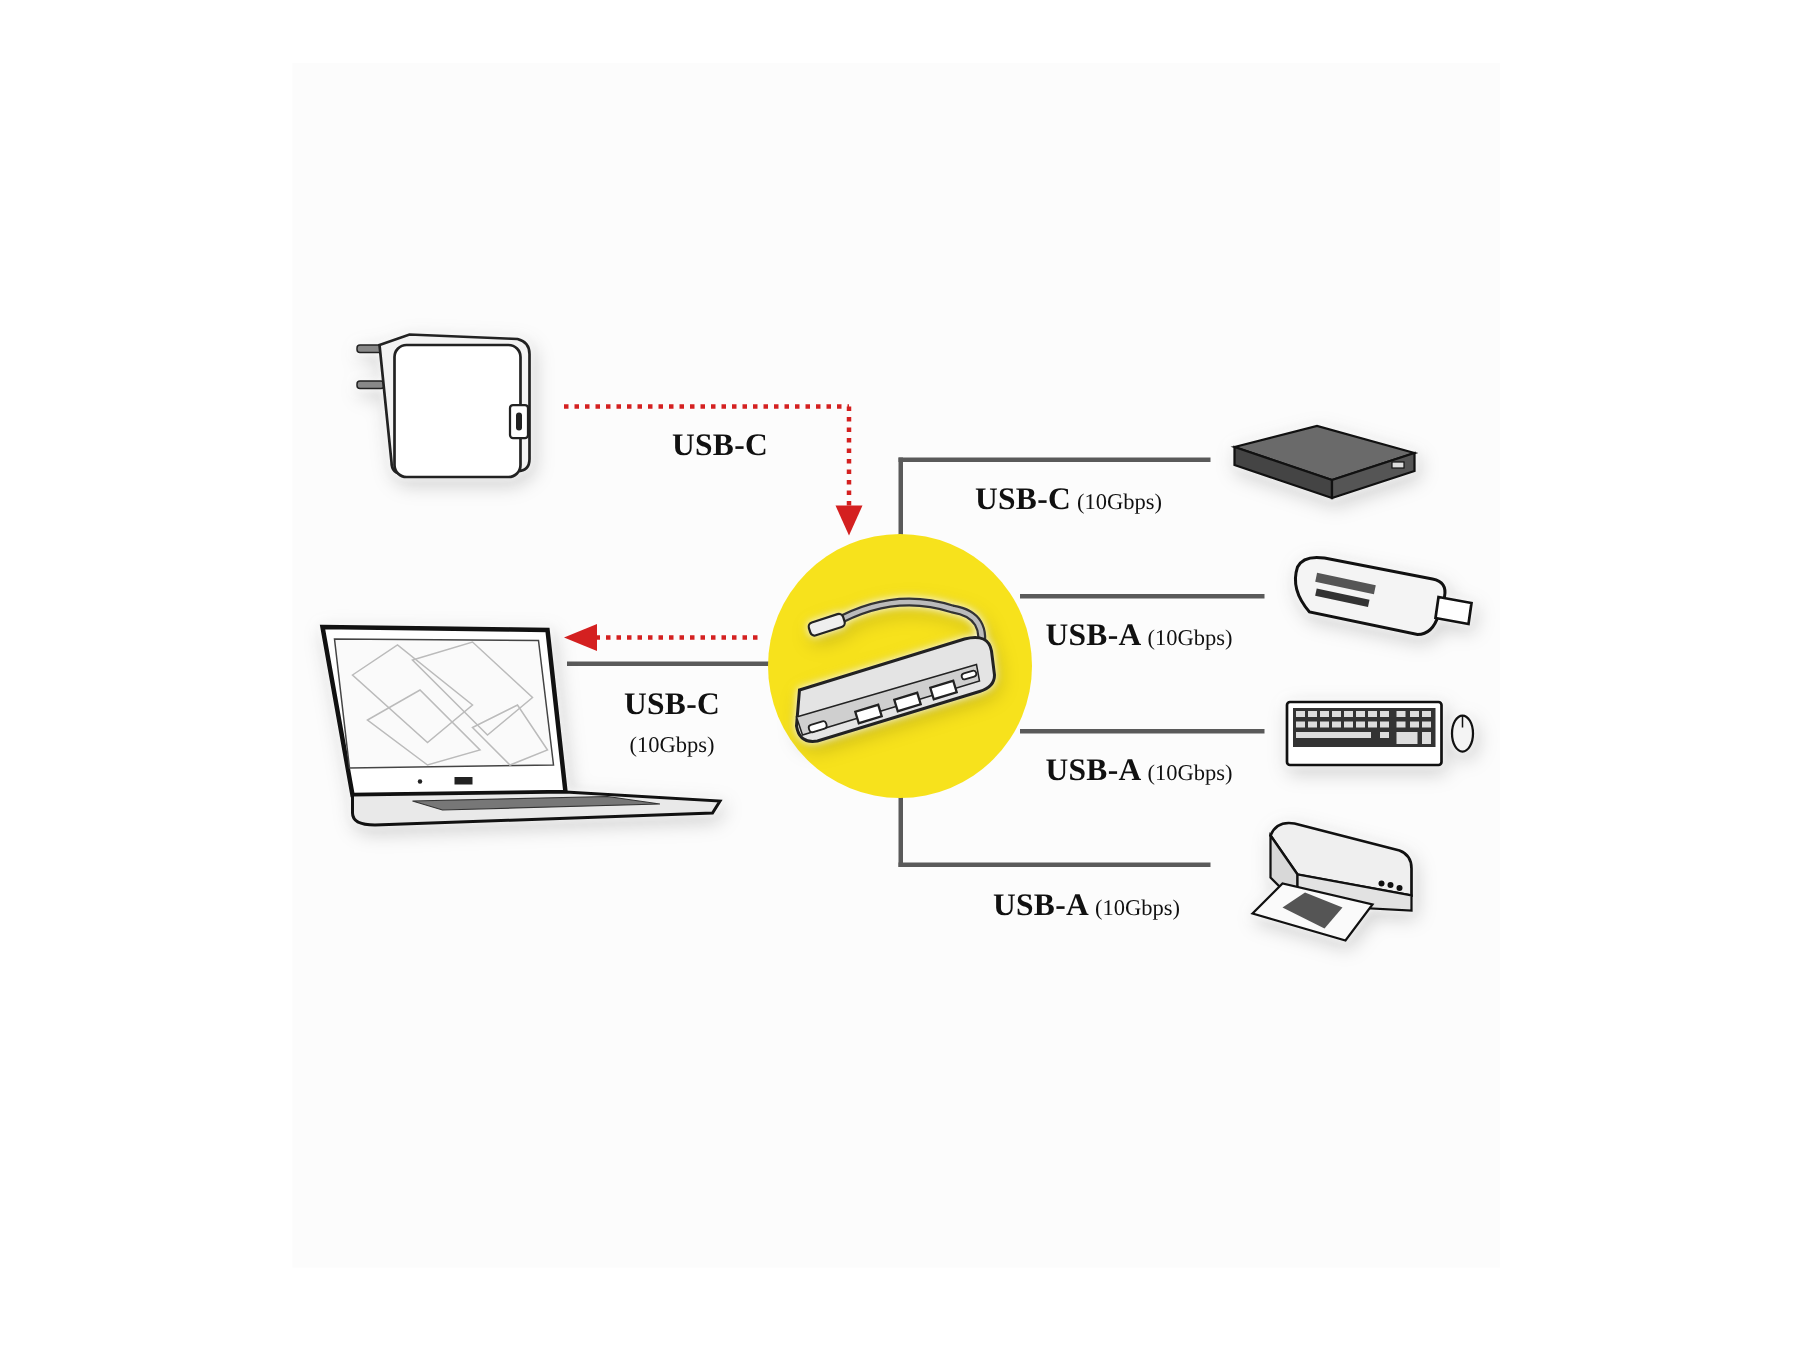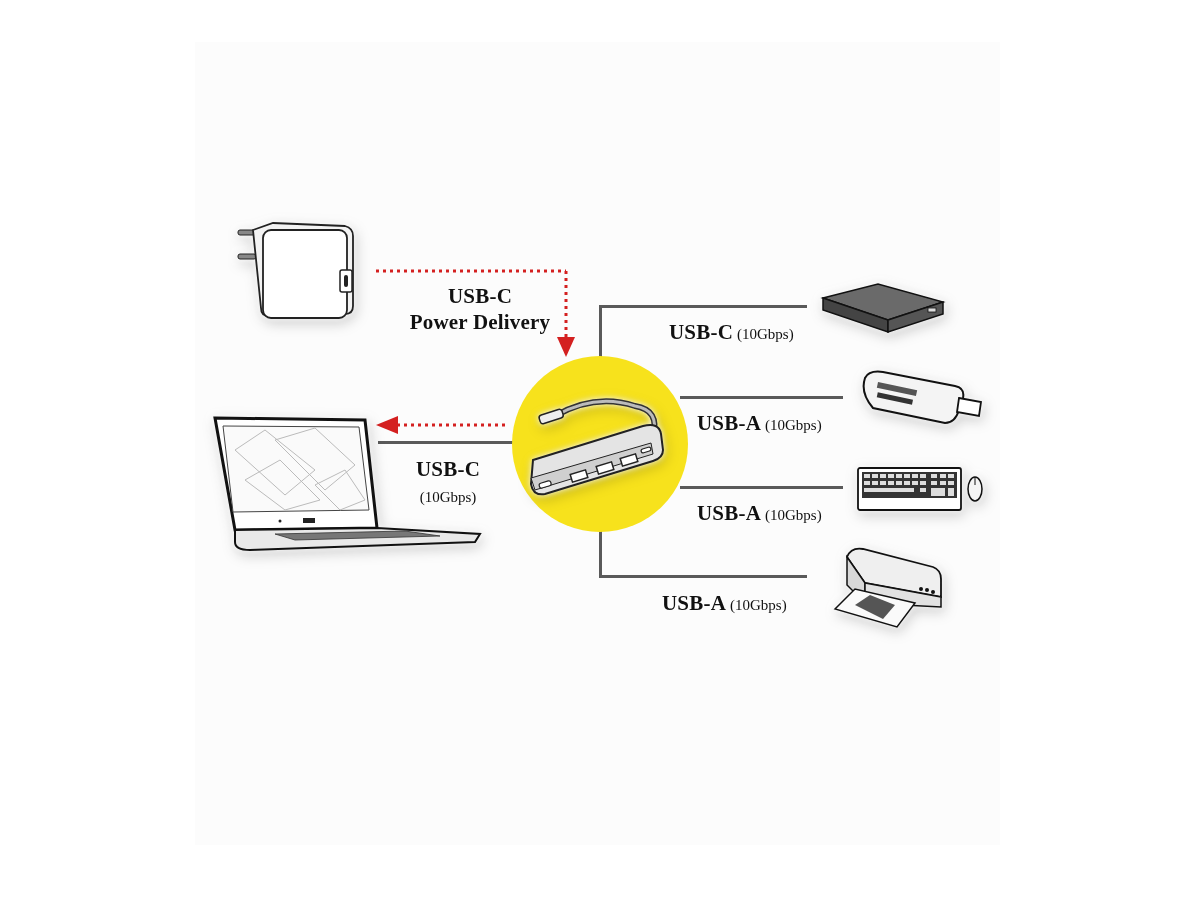--- a/index.html
+++ b/index.html
@@ -63,21 +63,20 @@
   <rect x="5" y="10" width="18" height="5" rx="2" fill="#888" stroke="#222" stroke-width="1"></rect>
   <rect x="5" y="34" width="18" height="5" rx="2" fill="#888" stroke="#222" stroke-width="1"></rect>
   <path d="M20 10 L40 3 L112 6 Q120 8 120 16 L120 86 Q120 94 112 94 L36 96 Q28 96 28 88 Z" fill="#f3f3f3" stroke="#222" stroke-width="1.8"></path>
   <rect x="30" y="10" width="84" height="88" rx="8" fill="#ffffff" stroke="#222" stroke-width="1.8"></rect>
   <rect x="107" y="50" width="12" height="22" rx="2" fill="#fff" stroke="#222" stroke-width="1.5"></rect>
   <rect x="111" y="55" width="4" height="12" rx="2" fill="#222"></rect>
 </svg>
 
 <div class="lbl" style="left:380px;top:283px;width:200px;text-align:center;line-height:26px;">
   <div class="main">USB-C</div>
-  <div class="main">Power Delivery</div>
 </div>
 
 <svg class="device" style="left:205px;top:410px;" width="285" height="150" viewBox="0 0 285 150">
   <path d="M10 8 L160 10 L172 118 L30 120 Z" fill="#fff" stroke="#111" stroke-width="3"></path>
   <path d="M18 16 L154 17 L164 100 L28 102 Z" fill="#fafafa" stroke="#444" stroke-width="1"></path>
   <g stroke="#bbb" stroke-width="1" fill="none">
     <path d="M30 40 L60 20 L110 60 L80 85 Z"></path>
     <path d="M70 30 L110 18 L150 55 L120 80 Z"></path>
     <path d="M40 70 L75 50 L115 90 L80 100 Z"></path>
     <path d="M110 75 L140 60 L160 90 L135 100 Z"></path>
@@ -92,21 +91,21 @@
   <div class="main">USB-C</div>
   <div class="sub">(10Gbps)</div>
 </div>
 
 <svg class="device" style="left:818px;top:280px;" width="135" height="60" viewBox="0 0 135 60">
   <path d="M5 18 L60 4 L125 22 L70 40 Z" fill="#6a6a6a" stroke="#111" stroke-width="1.5"></path>
   <path d="M5 18 L70 40 L70 52 L5 30 Z" fill="#444" stroke="#111" stroke-width="1.5"></path>
   <path d="M70 40 L125 22 L125 34 L70 52 Z" fill="#555" stroke="#111" stroke-width="1.5"></path>
   <rect x="110" y="28" width="8" height="4" fill="#ddd" stroke="#111" stroke-width="0.8"></rect>
 </svg>
-<div class="lbl" style="left:669px;top:320px;">
+<div class="lbl" style="left:650px;top:320px;">
   <span class="main">USB-C</span>
   <span class="sub">(10Gbps)</span>
 </div>
 
 <svg class="device" style="left:855px;top:368px;" width="135" height="60" viewBox="0 0 135 60">
   <path d="M10 10 Q5 25 18 40 L90 55 Q100 55 104 42 L108 30 Q110 20 100 18 L28 4 Q14 2 10 10 Z" fill="#f4f4f4" stroke="#111" stroke-width="2"></path>
   <rect x="22" y="18" width="40" height="6" transform="rotate(12 42 21)" fill="#555"></rect>
   <rect x="22" y="28" width="36" height="5" transform="rotate(12 40 30)" fill="#333"></rect>
   <path d="M104 30 L126 34 L124 48 L102 44 Z" fill="#fff" stroke="#111" stroke-width="1.8"></path>
 </svg>

